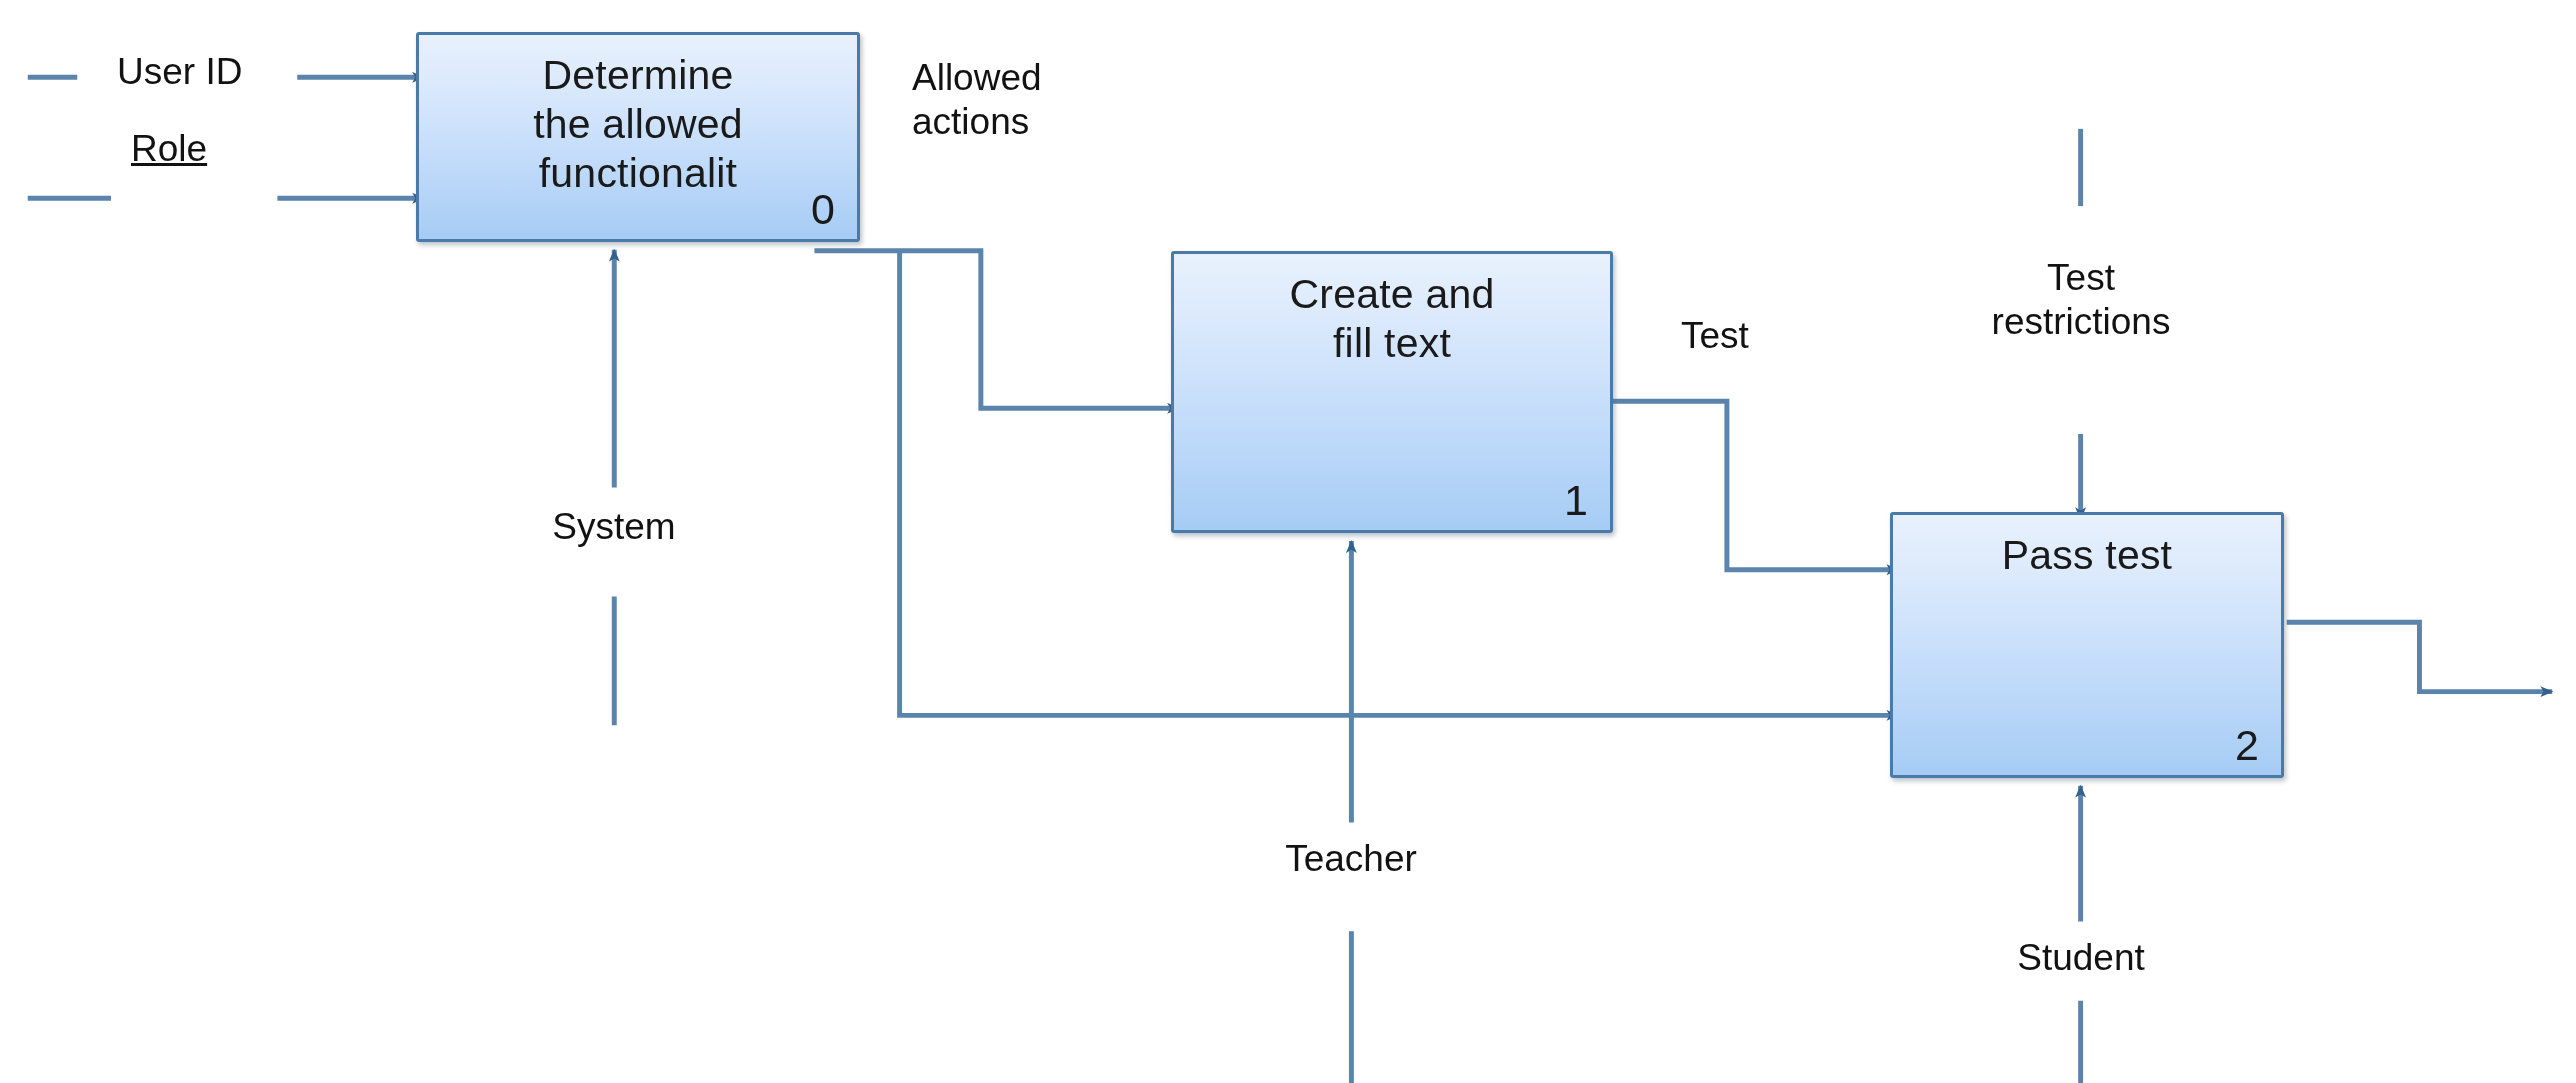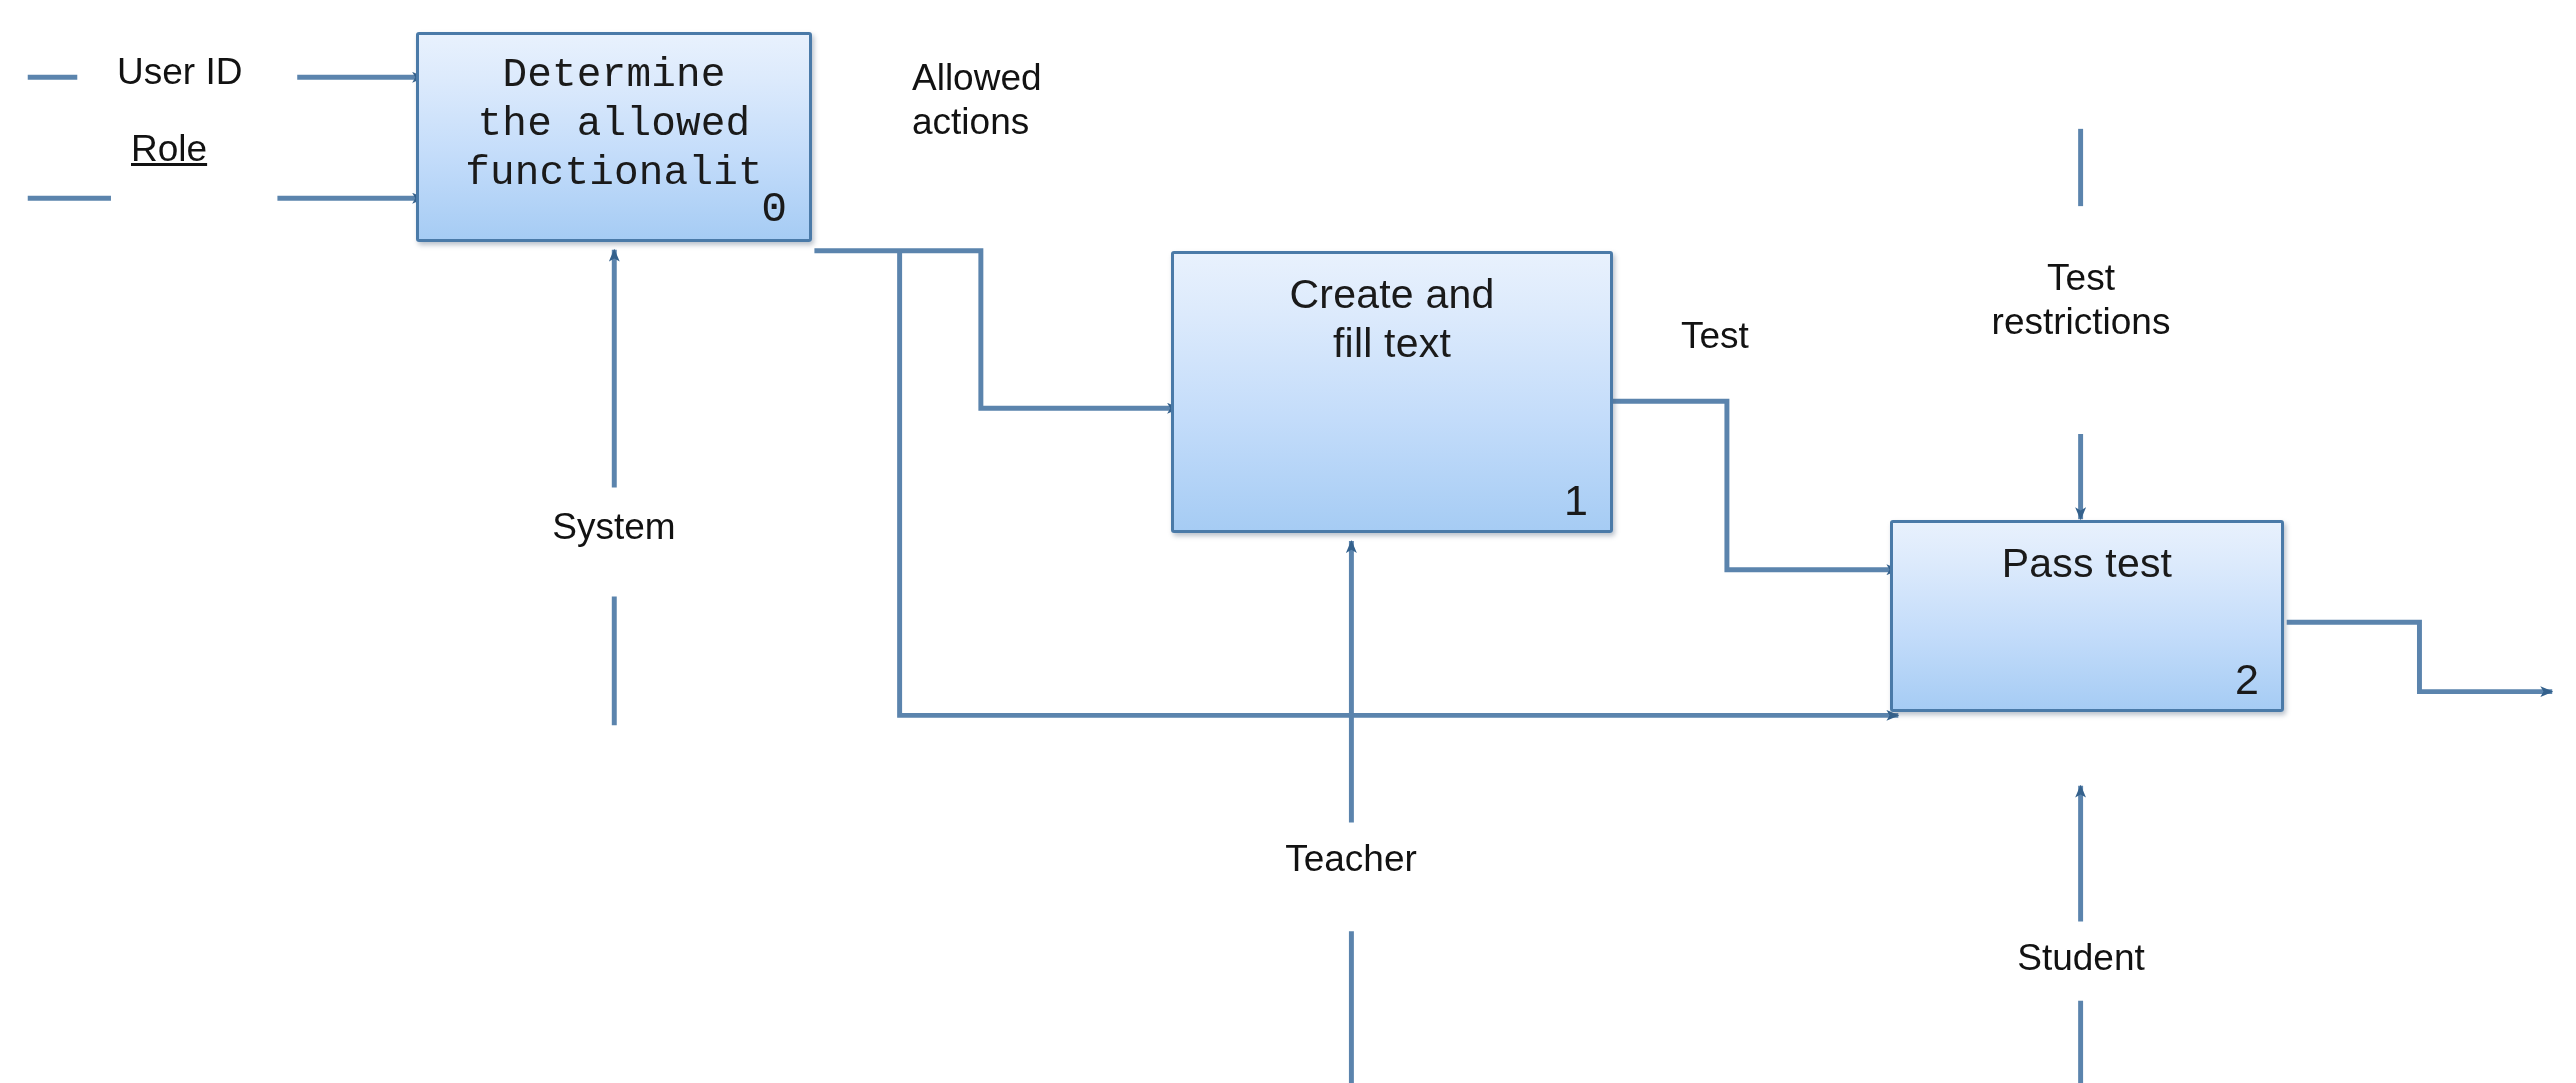--- a/index.html
+++ b/index.html
@@ -97,34 +97,34 @@
       <line x1="1364" y1="830" x2="1364" y2="546" marker-end="url(#ah)"></line>
       <line x1="1364" y1="940" x2="1364" y2="1094"></line>
 
       <line x1="2100" y1="930" x2="2100" y2="793" marker-end="url(#ah)"></line>
       <line x1="2100" y1="1010" x2="2100" y2="1094"></line>
 
       <polyline points="2308,628 2442,628 2442,698 2576,698" marker-end="url(#ah)"></polyline>
     </g>
   </svg>
 
-  <div class="act-box" style="left:416px; top:32px; width:396px; height:210px;font-family:Liberation Mono, monospace;">
+  <div class="act-box" style="left:416px; top:32px; width:444px; height:210px;">
     <div class="act-title">Determine
 the allowed
 functionalit</div>
     <div class="act-num">0</div>
   </div>
 
   <div class="act-box" style="left:1171px; top:251px; width:442px; height:282px;">
     <div class="act-title">Create  and
 fill text</div>
     <div class="act-num">1</div>
   </div>
 
-  <div class="act-box" style="left:1890px; top:512px; width:394px; height:192px;margin-top:8px;">
+  <div class="act-box" style="left:1890px; top:512px; width:394px; height:266px;">
     <div class="act-title">Pass test</div>
     <div class="act-num">2</div>
   </div>
 
   <div class="lbl" style="left:117px; top:50px;text-align:right;">User ID</div>
 
   <div class="lbl" style="left:131px; top:127px;text-decoration:underline;">Role</div>
 
   <div class="lbl" style="left:912px; top:56px;">Allowed
 actions</div>

